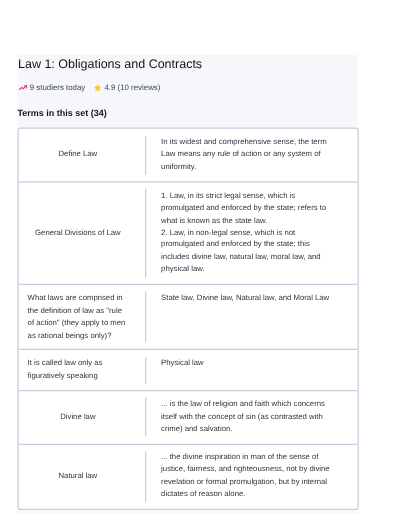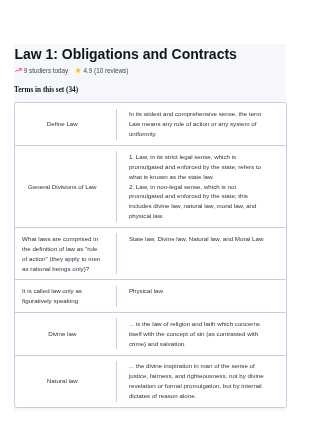--- a/index.html
+++ b/index.html
@@ -1,26 +1,26 @@
 <!DOCTYPE html>
 <html><head>
 <meta charset="utf-8">
 <style>
 html,body{margin:0;padding:0;}
 *{-webkit-font-smoothing:antialiased;}
 body{width:300px;height:425px;background:#fff;position:relative;font-family:"Liberation Sans",sans-serif;-webkit-font-smoothing:antialiased;text-rendering:optimizeLegibility;}
 
 .content{position:absolute;top:0;left:0;width:300px;will-change:transform;}
 .page{position:absolute;left:13.7px;top:43.6px;width:272px;height:367.8px;background:#f6f7fb;}
-.title{font-size:14px;font-weight:bold;color:#12141c;margin:0;padding:0 0 0 14.4px;line-height:1;position:absolute;top:47.2px;}
+.title{font-size:10px;font-weight:normal;color:#12141c;margin:0;padding:0 0 0 14.4px;line-height:1;position:absolute;top:47.2px;}
 .meta{display:flex;align-items:center;margin:0 0 0 15px;font-size:6.3px;color:#3f4654;position:absolute;top:67.6px;line-height:1;}
 .meta .gap{width:6.5px;}
 .icon-trend{color:#f0417b;margin-right:1.9px;display:block;position:relative;top:-0.3px;}
 .icon-star{color:#ffc51e;margin-right:2.6px;display:block;position:relative;top:-0.8px;}
-.terms-head{font-size:7.2px;font-weight:bold;color:#12141c;margin:0;padding:0 0 0 14px;position:absolute;top:86.9px;line-height:1;font-family:Liberation Serif, serif;}
+.terms-head{font-size:7.2px;font-weight:bold;color:#12141c;margin:0;padding:0 0 0 14px;position:absolute;top:86.9px;line-height:1;}
 .cards{position:absolute;top:102.4px;left:14.4px;margin:0;width:272.2px;border:1px solid #c9cddd;border-radius:2.5px;background:#fff;box-sizing:border-box;}
 .card{display:flex;border-top:1px solid #c9cddd;}
 .card:first-child{border-top:none;}
 .term{width:101px;flex:none;box-sizing:border-box;padding:5.9px 13.6px 5.9px 6.4px;font-size:6.2px;color:#30333d;display:flex;align-items:center;justify-content:center;}
 .term span{line-height:9.9px;max-width:80.4px;}
 .def{flex:1;box-sizing:border-box;padding:5.9px 17px 5.9px 11.5px;font-size:6.2px;color:#30333d;line-height:9.9px;}
 .divider{width:1px;background:#c9cddd;margin:5.2px 0;flex:none;}
 </style>
 </head>
 <body>

